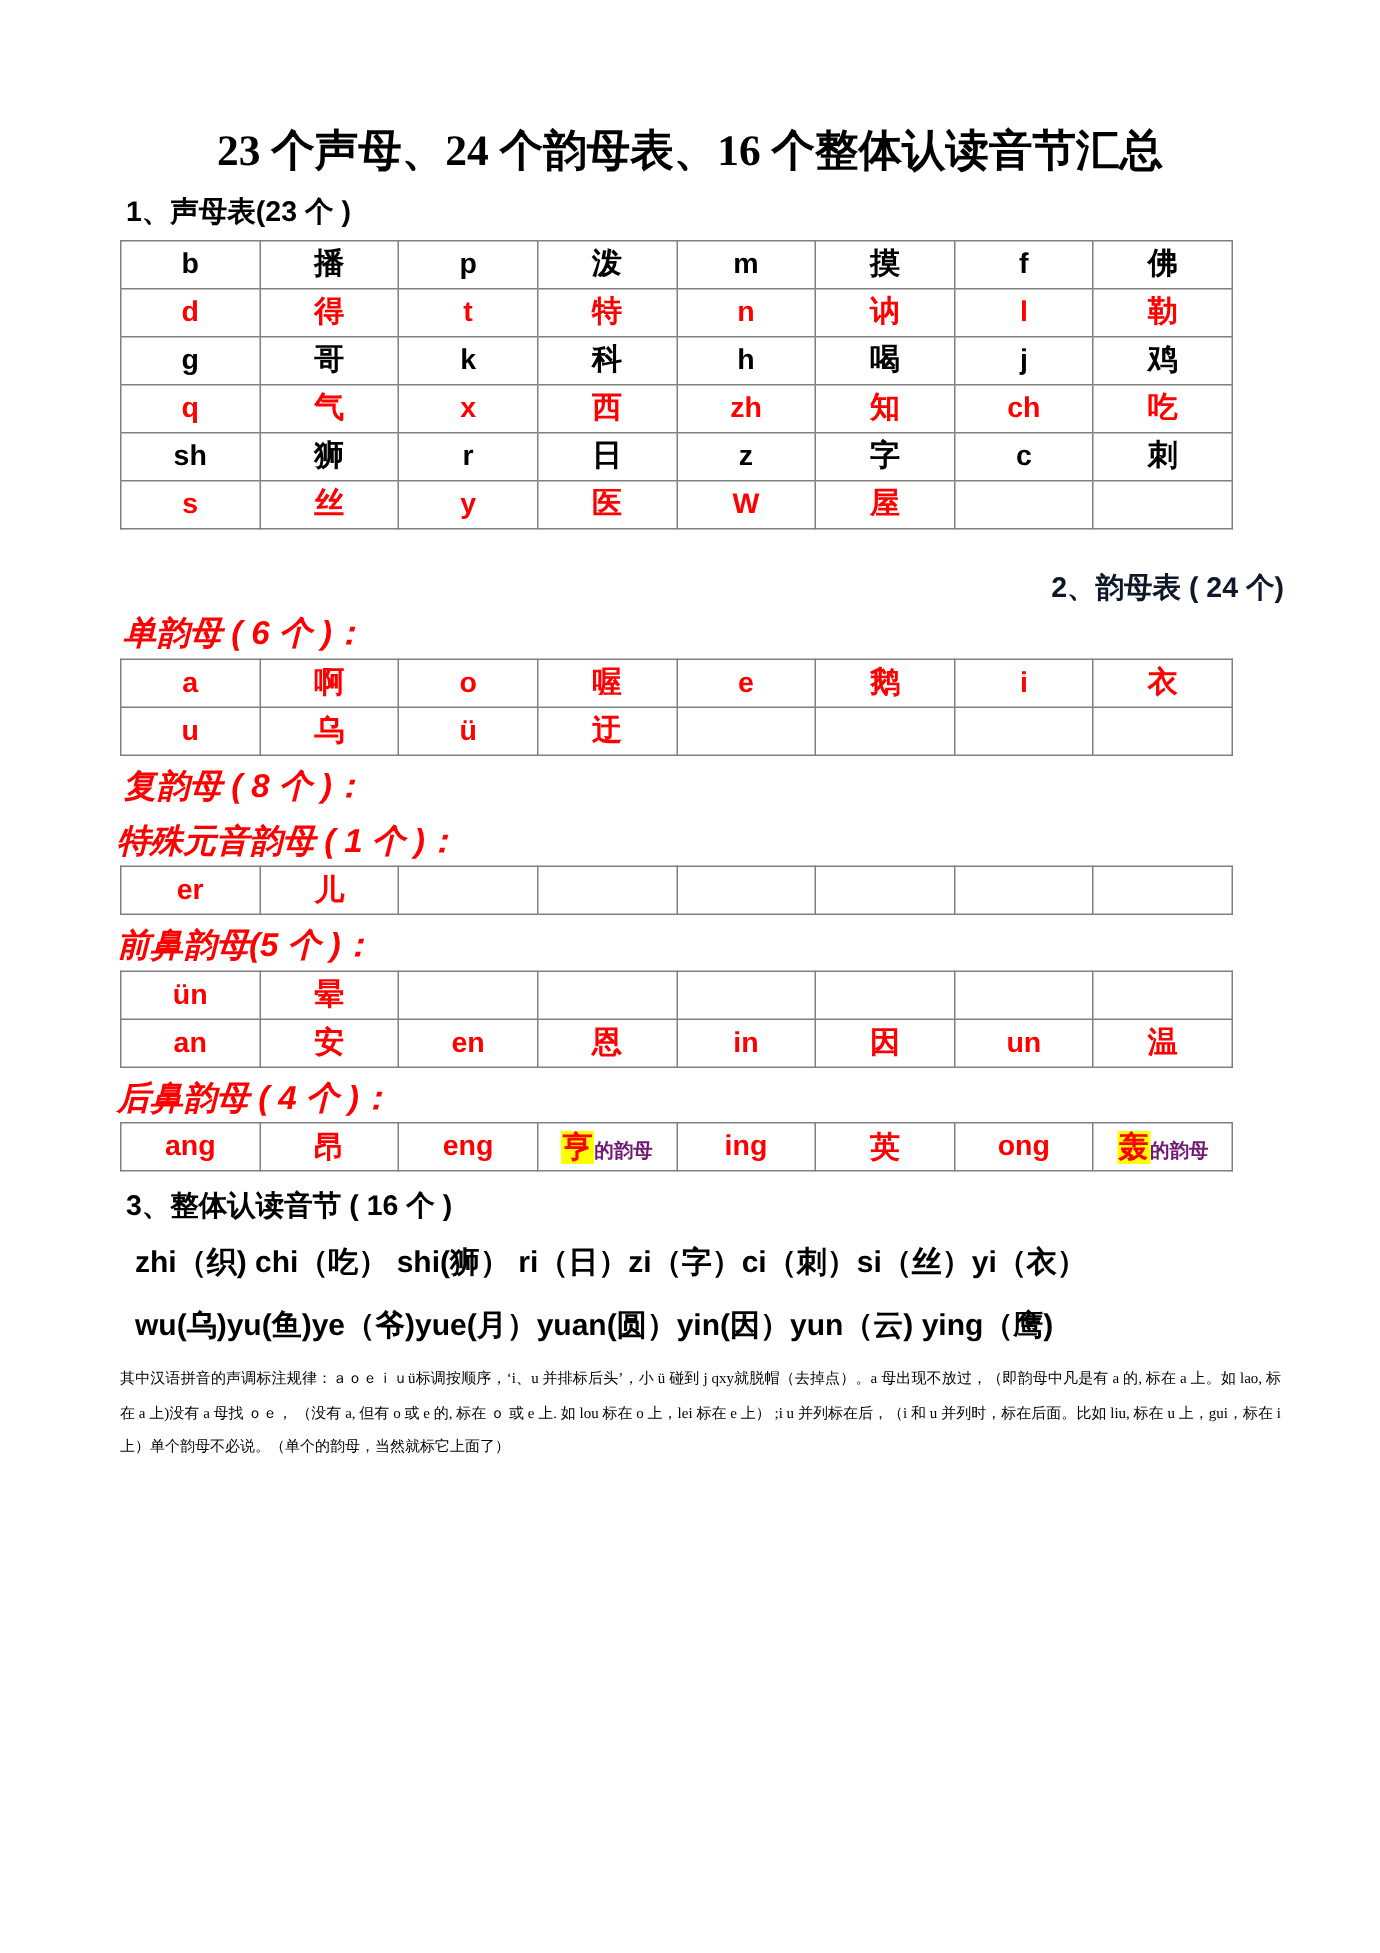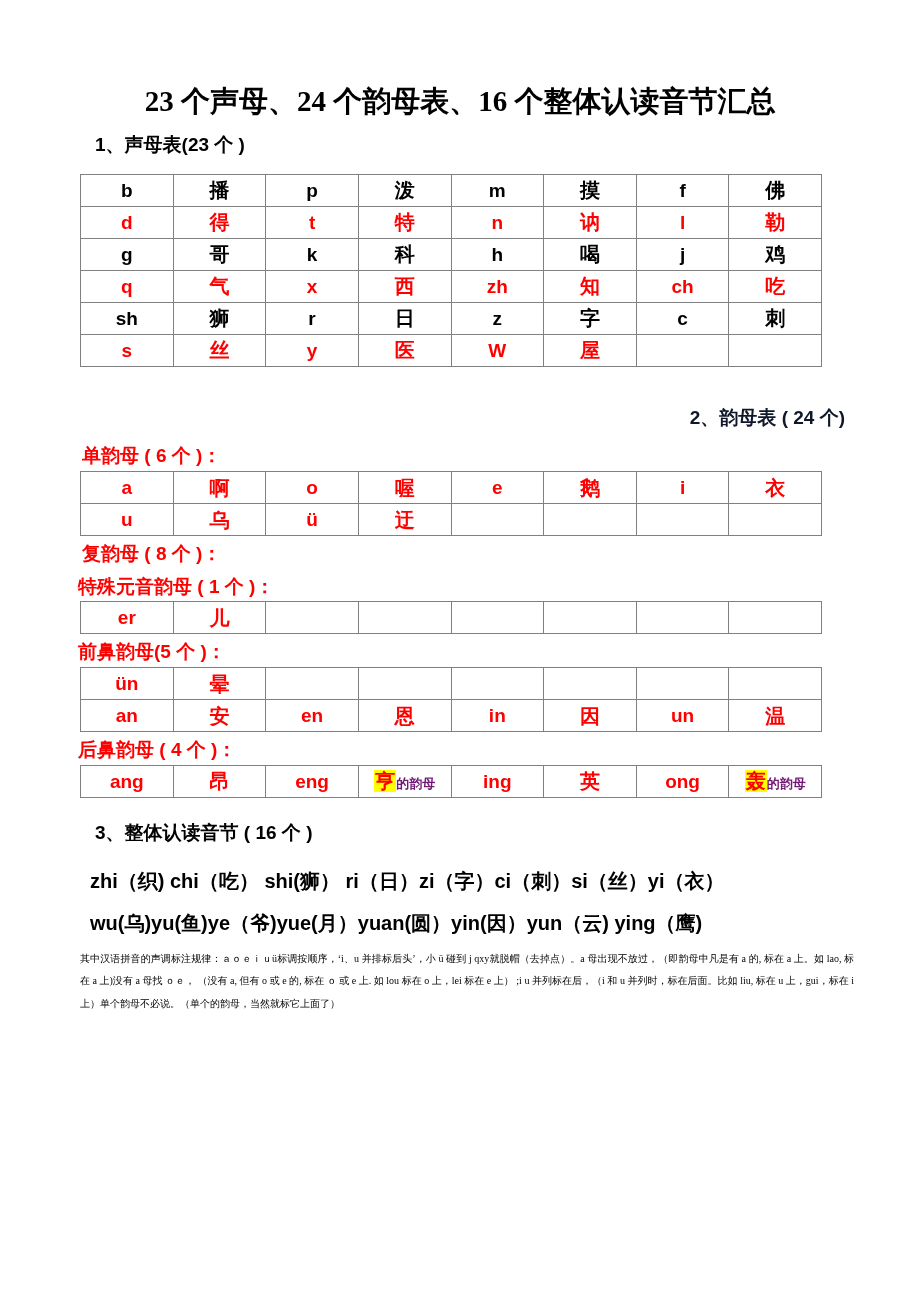--- a/index.html
+++ b/index.html
@@ -31,34 +31,35 @@
     margin: 12px;
     padding-top: 74px;
     line-height: 1.1;
     white-space: nowrap;
   }
   
   .sec-head {
     font-family: "Liberation Sans", "DejaVu Sans", sans-serif;
     font-weight: bold;
     font-size: 19px;
-    margin: 15px;
+    margin: 4px;
     line-height: 1.25;
     padding-left: 20px;
   }
   .sec-head.black { color: #000000; }
   .sec-head.red   { color: #0f172a; text-align: right; }
   .sub-head {
     font-family: "Liberation Sans", "DejaVu Sans", sans-serif;
     font-weight: bold;
-    font-size: 19px;
+    font-size: 22px;
     color: #FF0000;
     margin: 0;
     line-height: 1.3;
     padding-left: 22px;
+    font-style: italic;
   }
   .sub-head.tight { padding-left: 18px; }
 
   
   table.pin {
     border-collapse: collapse;
     width: 742px;
     margin: 0 0 0 20px;
     table-layout: fixed;
   }

